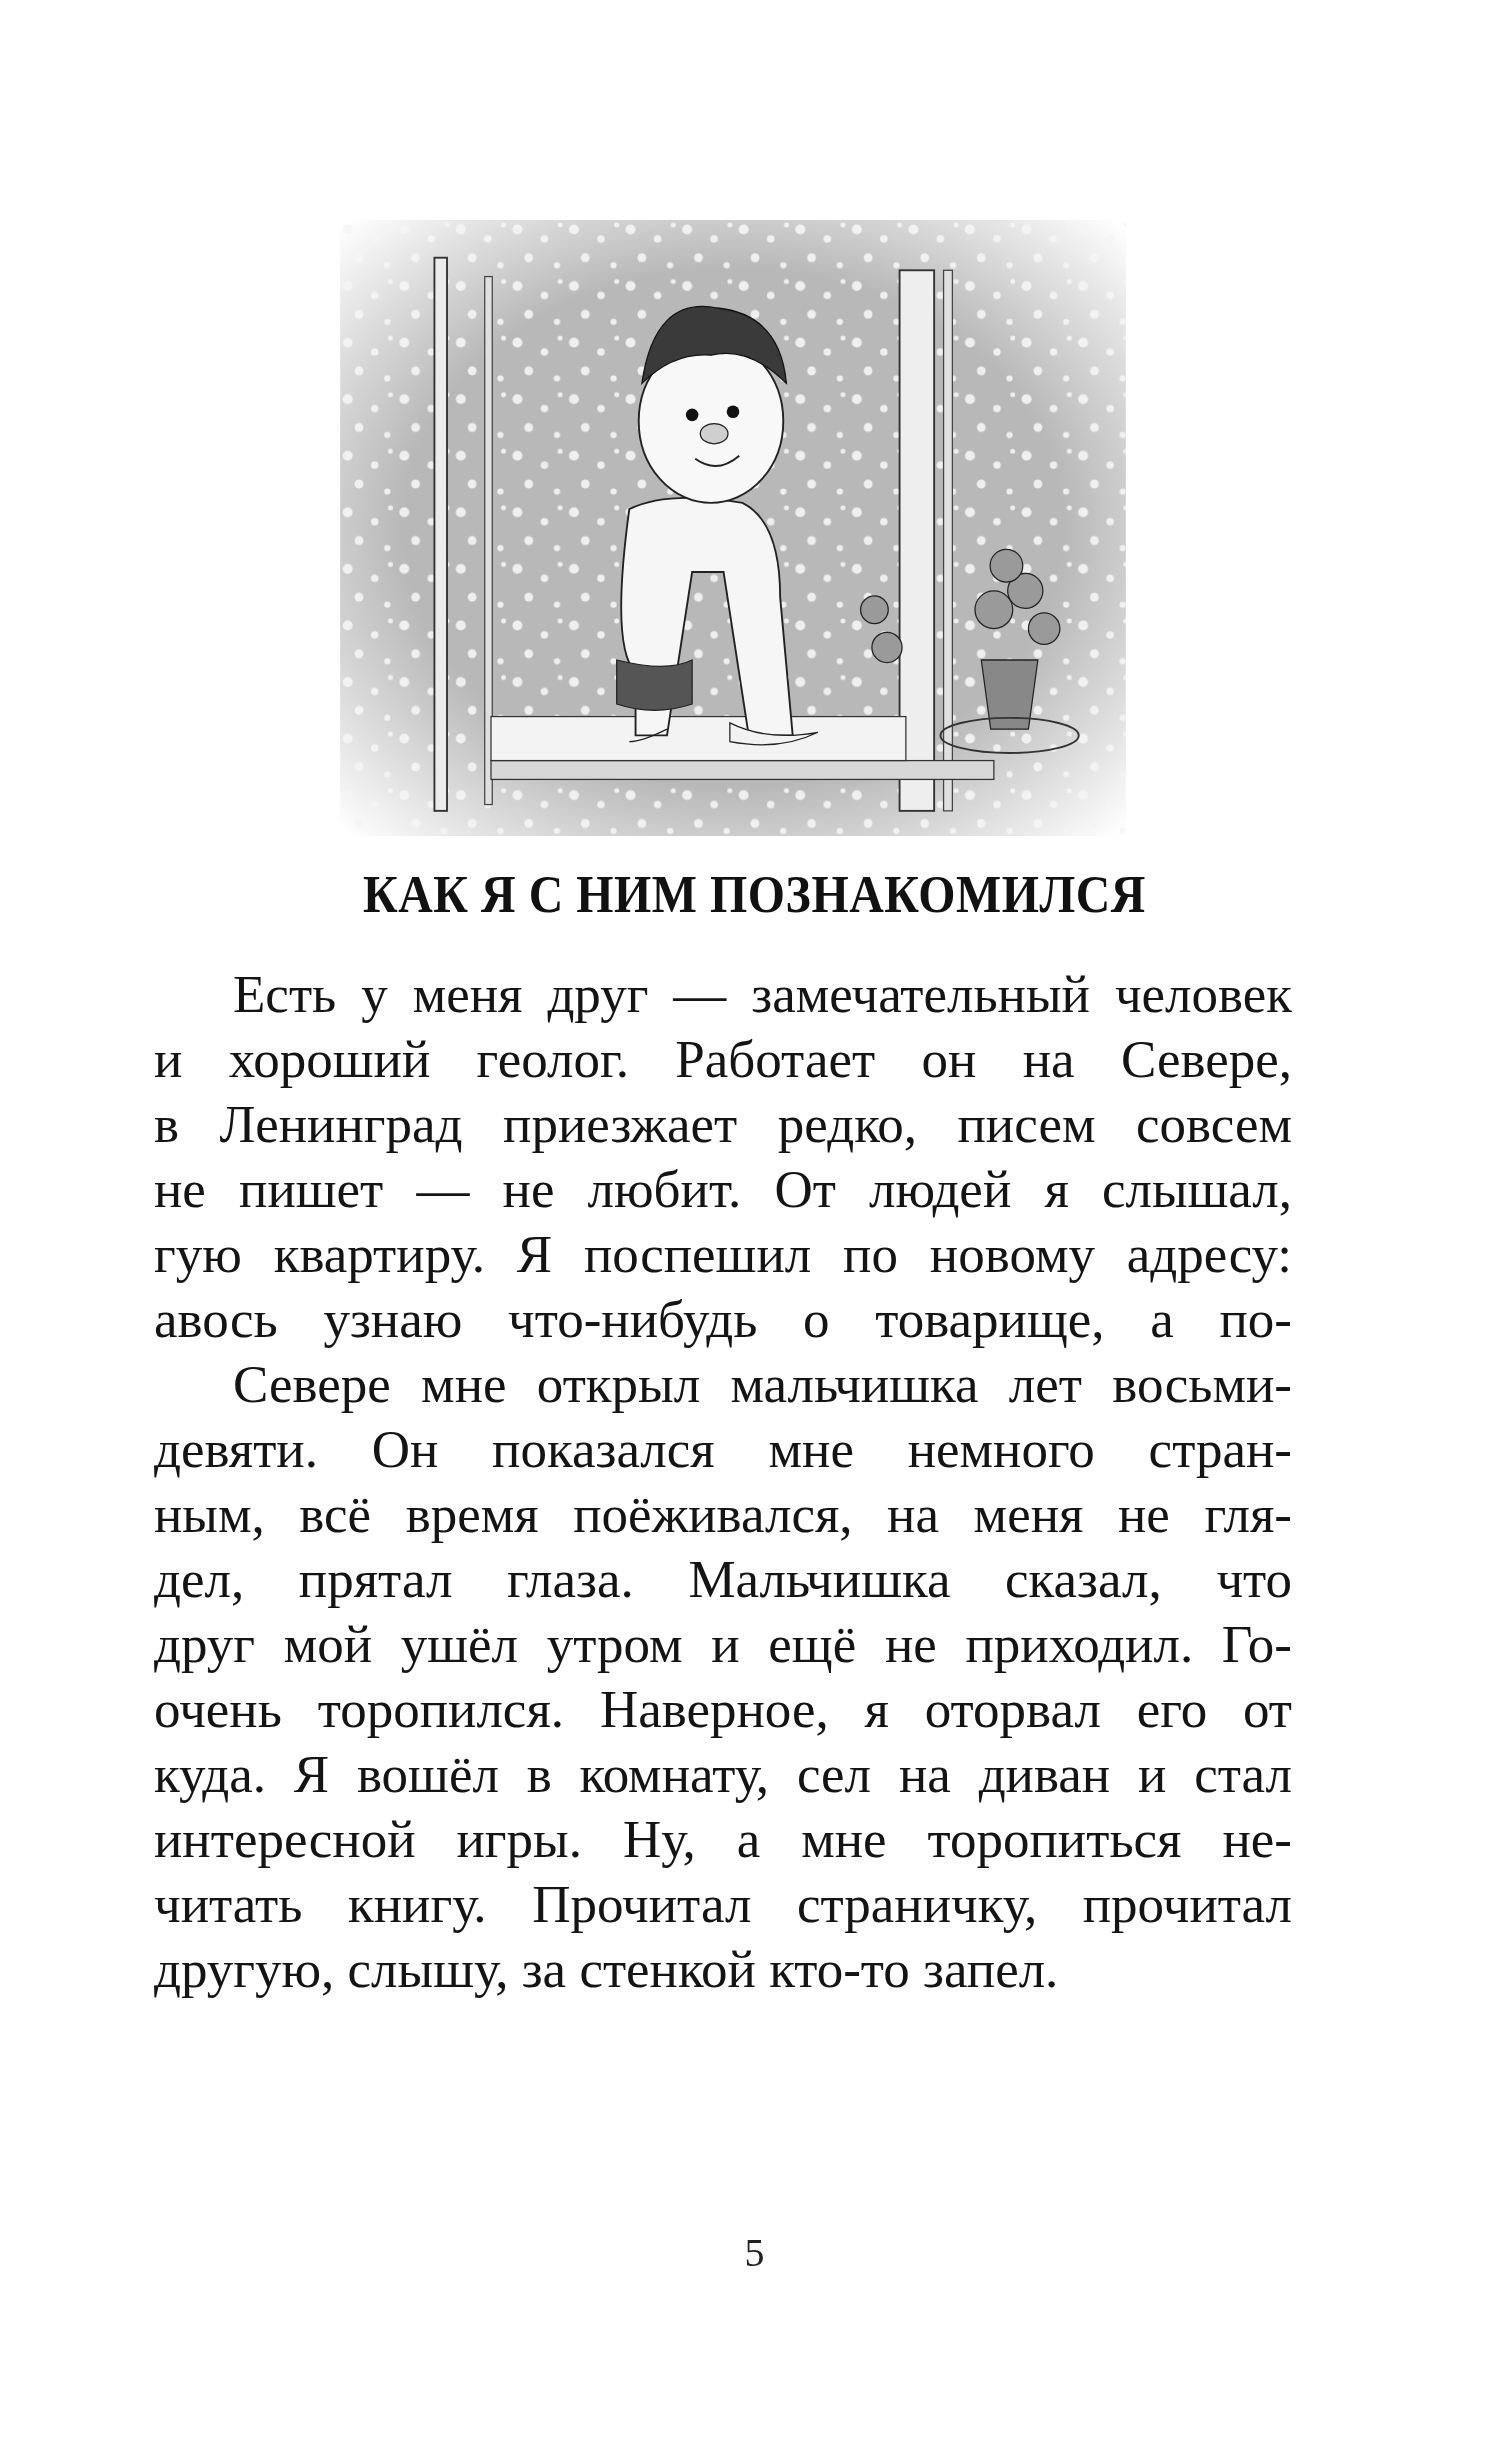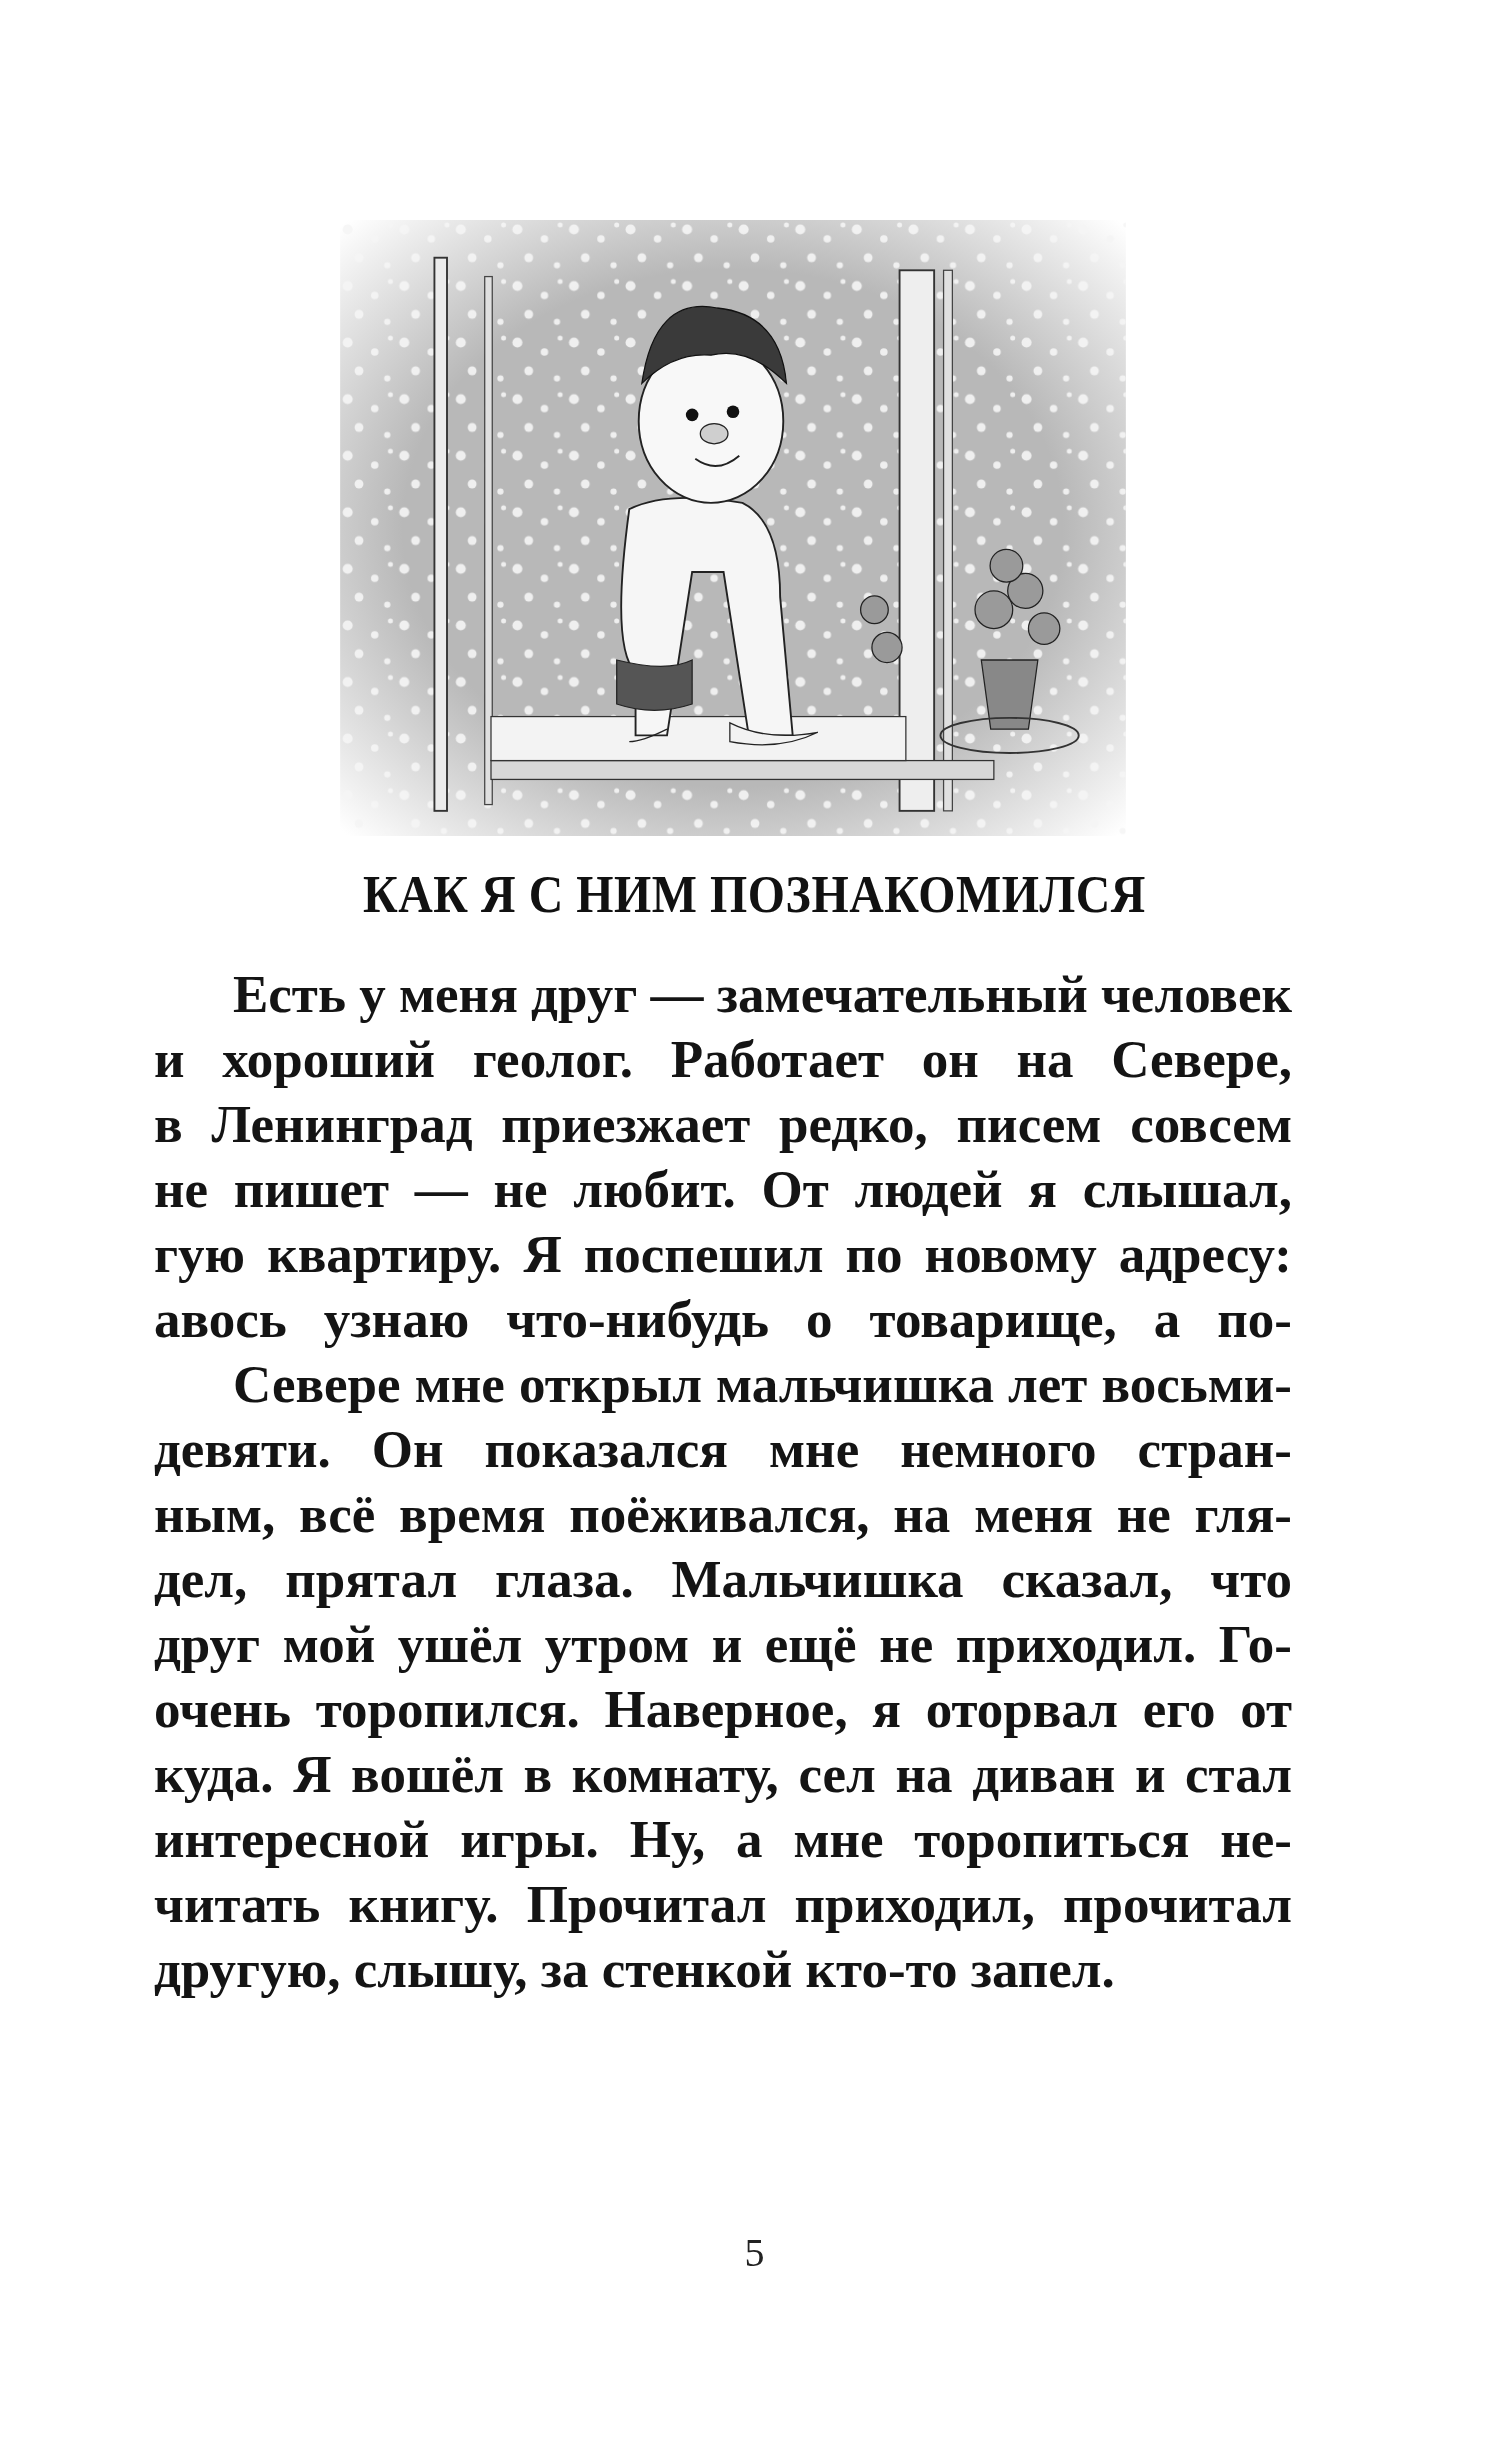--- a/index.html
+++ b/index.html
@@ -1,20 +1,20 @@
 <!DOCTYPE html>
 <html style="font-size:10px"><head>
 <meta charset="utf-8">
 <style>
   html, body { margin: 0; padding: 0; background: #ffffff; }
   body { width: 1509px; height: 2438px; position: relative; overflow: hidden; font-family: "DejaVu Serif", "Liberation Serif", serif; color: #1a1a1a; }
   .illustration { position: absolute; left: 340px; top: 220px; width: 786px; height: 616px; }
   .illustration svg { width: 100%; height: 100%; display: block; }
   .chapter-title { position: absolute; left: 0; width: 1509px; top: 865px; text-align: center; font-family: "Liberation Serif", serif; font-weight: bold; font-size: 52px; letter-spacing: 0.6px; transform: scaleX(0.92); transform-origin: center; color: #111; }
-  .text-block { position: absolute; left: 154px; width: 1138px; top: 962px; font-family: "Liberation Serif", serif; font-size: 53px; line-height: 65px; color: #141414; font-weight: bold; }
+  .text-block { position: absolute; left: 154px; width: 1138px; top: 962px; font-family: "Liberation Serif", serif; font-size: 53px; line-height: 65px; color: #141414; }
   .line { display: block; white-space: nowrap; text-align: justify; text-align-last: justify; height: 65px; }
   .line.last { text-align-last: left; }
   .line.indent { padding-left: 79px; }
   .page-number { position: absolute; left: 0; width: 1509px; top: 2229px; text-align: center; font-family: "Liberation Serif", serif; font-size: 40px; color: #222; }
 </style>
 </head>
 <body>
 
 <div class="illustration">
   <svg viewBox="0 0 1250 980" xmlns="http://www.w3.org/2000/svg">
@@ -78,18 +78,18 @@
   <span class="line">гую квартиру. Я поспешил по новому адресу:</span>
   <span class="line">авось узнаю что-нибудь о товарище, а по-</span>
   <span class="line indent">Севере мне открыл мальчишка лет восьми-</span>
   <span class="line">девяти. Он показался мне немного стран-</span>
   <span class="line">ным, всё время поёживался, на меня не гля-</span>
   <span class="line">дел, прятал глаза. Мальчишка сказал, что</span>
   <span class="line">друг мой ушёл утром и ещё не приходил. Го-</span>
   <span class="line">очень торопился. Наверное, я оторвал его от</span>
   <span class="line">куда. Я вошёл в комнату, сел на диван и стал</span>
   <span class="line">интересной игры. Ну, а мне торопиться не-</span>
-  <span class="line">читать книгу. Прочитал приходил, прочитал</span>
+  <span class="line">читать книгу. Прочитал страничку, прочитал</span>
   <span class="line last">другую, слышу, за стенкой кто-то запел.</span>
 </div>
 
 <div class="page-number">5</div>
 
 
 </body></html>

